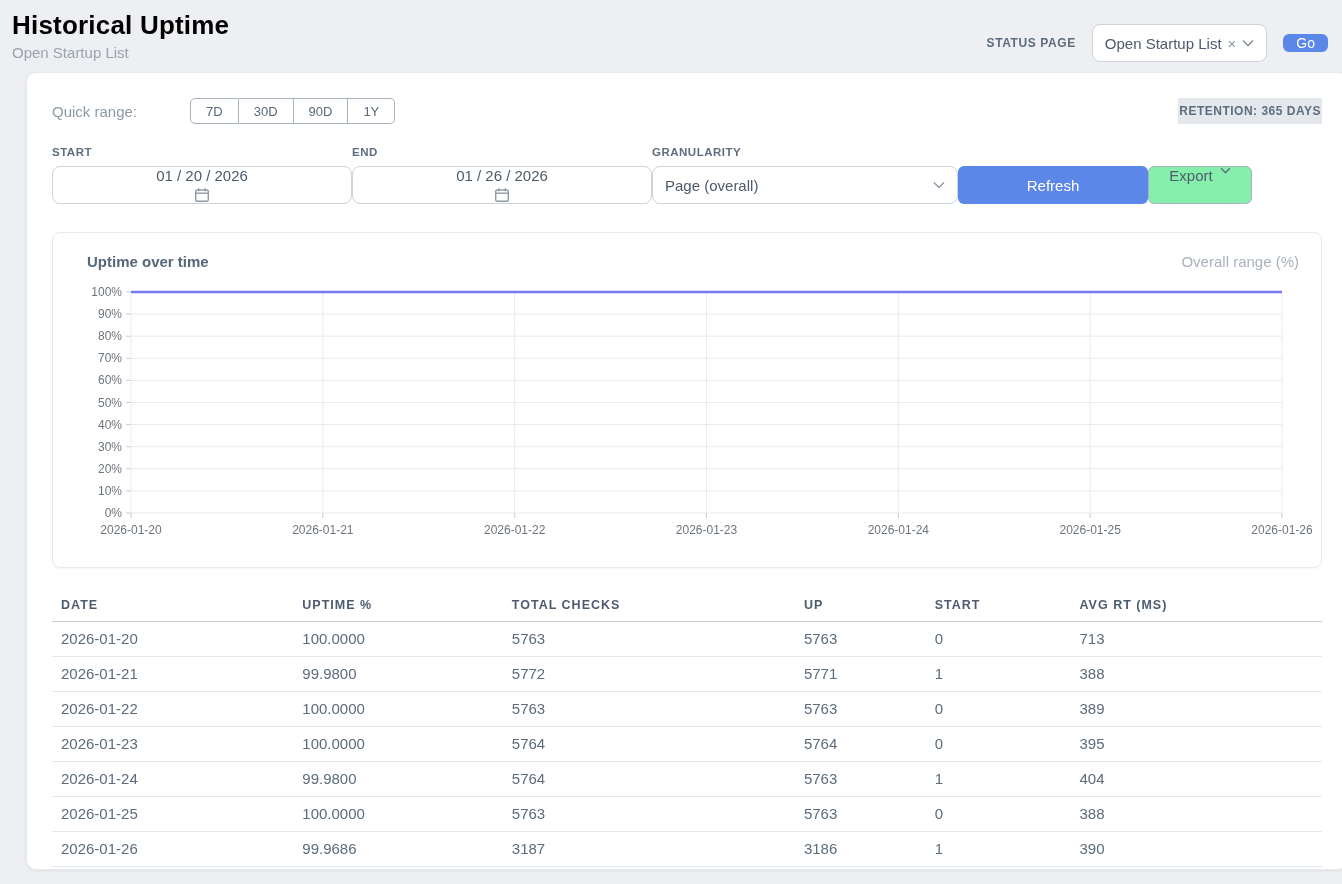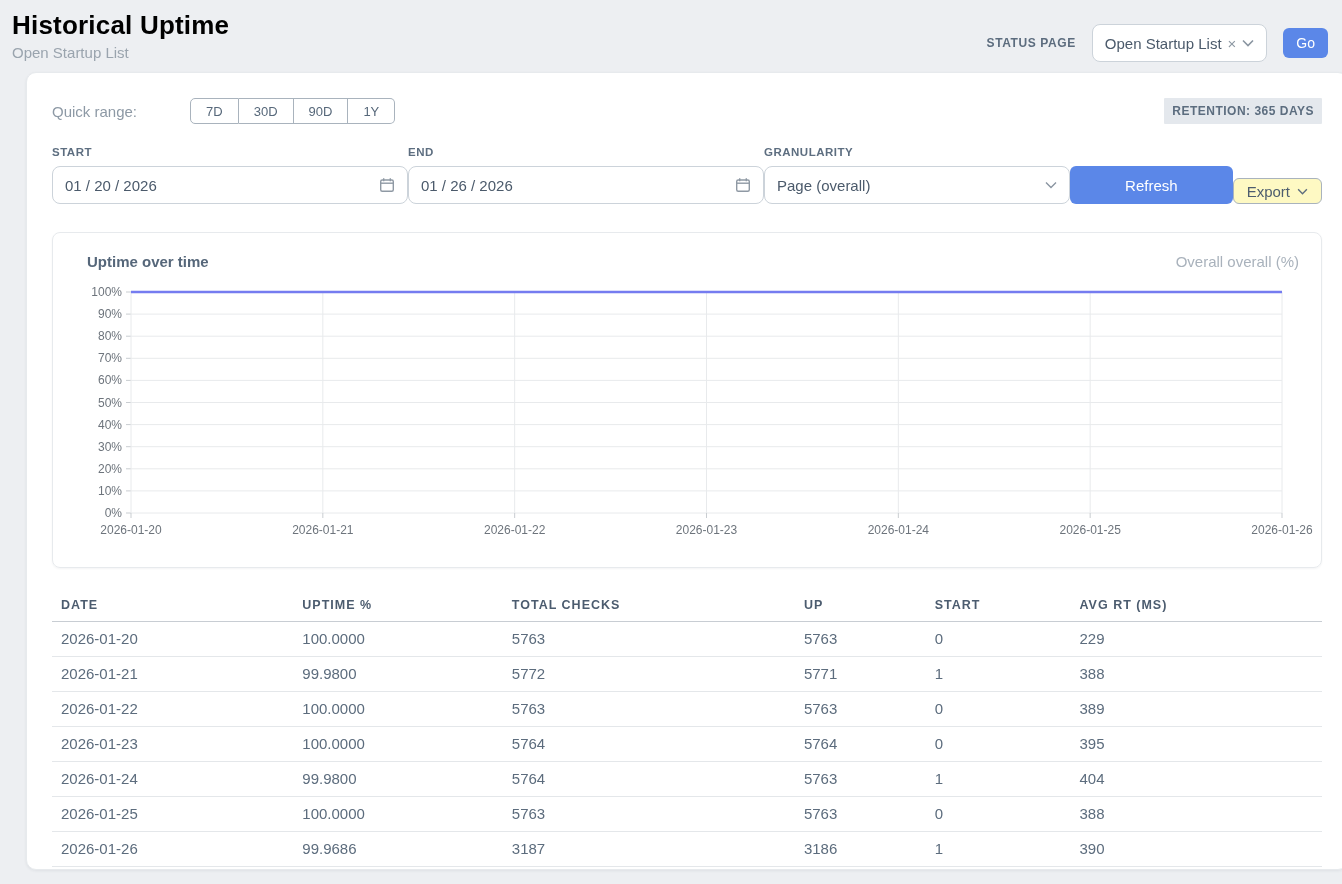--- a/index.html
+++ b/index.html
@@ -25,21 +25,21 @@
   .select-box {
     display:flex; align-items:center; gap:6px;
     background:#fff; border:1px solid #ccd3da; border-radius:8px;
     height:38px; padding:0 12px; font-size:15px; color:#4b5a6b; cursor:pointer;
   }
   .clear-x { color:#8d98a3; font-size:15px; }
   .btn-blue {
     background:#5b87e8; color:#fff; border:none; border-radius:6px;
     font-size:14px; font-family:inherit; cursor:pointer;
   }
-  .go-btn { height:30px; padding:0 13px; }
+  .go-btn { height:18px; padding:0 13px; }
 
   
   .main-card {
     position:absolute; left:26px; top:72px; width:1322px; height:798px;
     background:#fff; border-radius:10px;
     border:1px solid #e7eaed;
     box-shadow:0 1px 3px rgba(30,40,60,.07);
     padding:25px;
   }
 
@@ -51,42 +51,42 @@
     background:#fff; border:1px solid #a9b3bd; border-left-width:0;
     font-size:13px; font-weight:500; color:#57687a; font-family:inherit;
     height:26px; padding:0 15px; cursor:pointer;
   }
   .segment-btn:first-child { border-left-width:1px; border-radius:5px 0 0 5px;margin-left:41px; }
   .segment-btn:last-child { border-radius:0 5px 5px 0; }
   .retention-badge {
     margin-left:auto;
     background:#e4e8ed; color:#5c6d7f; border-radius:1px;
     font-size:12px; font-weight:700; letter-spacing:.5px;
-    padding:6px 8px;
+    padding:6px 1px;
   }
 
   
   .row-form { display:flex; margin-top:22px; align-items:flex-end; }
   .field { display:flex; flex-direction:column; }
   .field-label {
     font-size:11.5px; font-weight:700; color:#5d6e80; letter-spacing:.5px;
     margin-bottom:8px;
   }
   .input-box {
     display:flex; align-items:center; justify-content:space-between;
     background:#fff; border:1px solid #ccd3da; border-radius:8px;
     height:38px; padding:0 12px; font-size:15px; color:#4b5a6b; cursor:text;
   }
-  .w-date { width:356px; }
+  .w-date { width:300px;flex-direction:column; }
   .w-gran { width:306px; }
   .refresh-btn { width:190px; height:38px; font-size:15px; }
   .export-btn {
-    width:104px; height:26px; background:#fef9c3; border:1px solid #a9b3bd;
+    width:104px; height:38px; background:#86efac; border:1px solid #a9b3bd;
     border-radius:6px; font-size:15px; color:#4d5d6e; font-family:inherit;
-    display:flex; align-items:center; justify-content:center; gap:7px; cursor:pointer;
+    display:flex; align-items:flex-start; justify-content:center; gap:7px; cursor:pointer;
   }
 
   
   .chart-card {
     margin-top:28px; border:1px solid #e7eaed; border-radius:8px;
     box-shadow:0 1px 2px rgba(30,40,60,.05);
     padding:20px 22px 14px 34px; height:336px;
   }
   .chart-head { display:flex; justify-content:space-between; align-items:center; }
   .chart-title { font-size:15px; font-weight:700; color:#56677a; }
@@ -188,21 +188,21 @@
         <svg width="11" height="7" viewBox="0 0 12 8">
             <polyline points="1,1.5 6,6.5 11,1.5" fill="none" stroke="#5d6d7e" stroke-width="1.6"></polyline>
           </svg>
       </span>
     </button>
   </div>
 
   <div class="chart-card">
     <div class="chart-head">
       <span class="chart-title">Uptime over time</span>
-      <span class="chart-legend">Overall overall (%)</span>
+      <span class="chart-legend">Overall range (%)</span>
     </div>
     <div class="chart-plot">
       <svg id="chart-svg" width="1229" height="258">
           <line x1="44" x2="1195" y1="231" y2="231" stroke="#e8eaec" stroke-width="1"></line>
           <line x1="39" x2="44" y1="231" y2="231" stroke="#c9cdd1" stroke-width="1"></line>
           <text x="35" y="235" text-anchor="end" fill="#6d747c" font-size="12">0%</text>
           <line x1="44" x2="1195" y1="208.9" y2="208.9" stroke="#e8eaec" stroke-width="1"></line>
           <line x1="39" x2="44" y1="208.9" y2="208.9" stroke="#c9cdd1" stroke-width="1"></line>
           <text x="35" y="212.9" text-anchor="end" fill="#6d747c" font-size="12">10%</text>
           <line x1="44" x2="1195" y1="186.8" y2="186.8" stroke="#e8eaec" stroke-width="1"></line>
@@ -277,21 +277,21 @@
           <th>AVG RT (MS)</th>
         </tr>
     </thead>
     <tbody id="table-body">
         <tr>
           <td>2026-01-20</td>
           <td>100.0000</td>
           <td>5763</td>
           <td>5763</td>
           <td>0</td>
-          <td>229</td>
+          <td>713</td>
         </tr>
         <tr>
           <td>2026-01-21</td>
           <td>99.9800</td>
           <td>5772</td>
           <td>5771</td>
           <td>1</td>
           <td>388</td>
         </tr>
         <tr>

